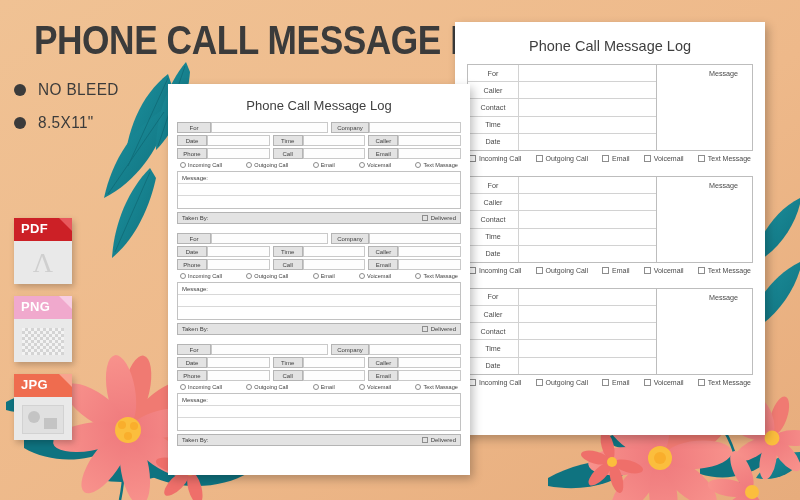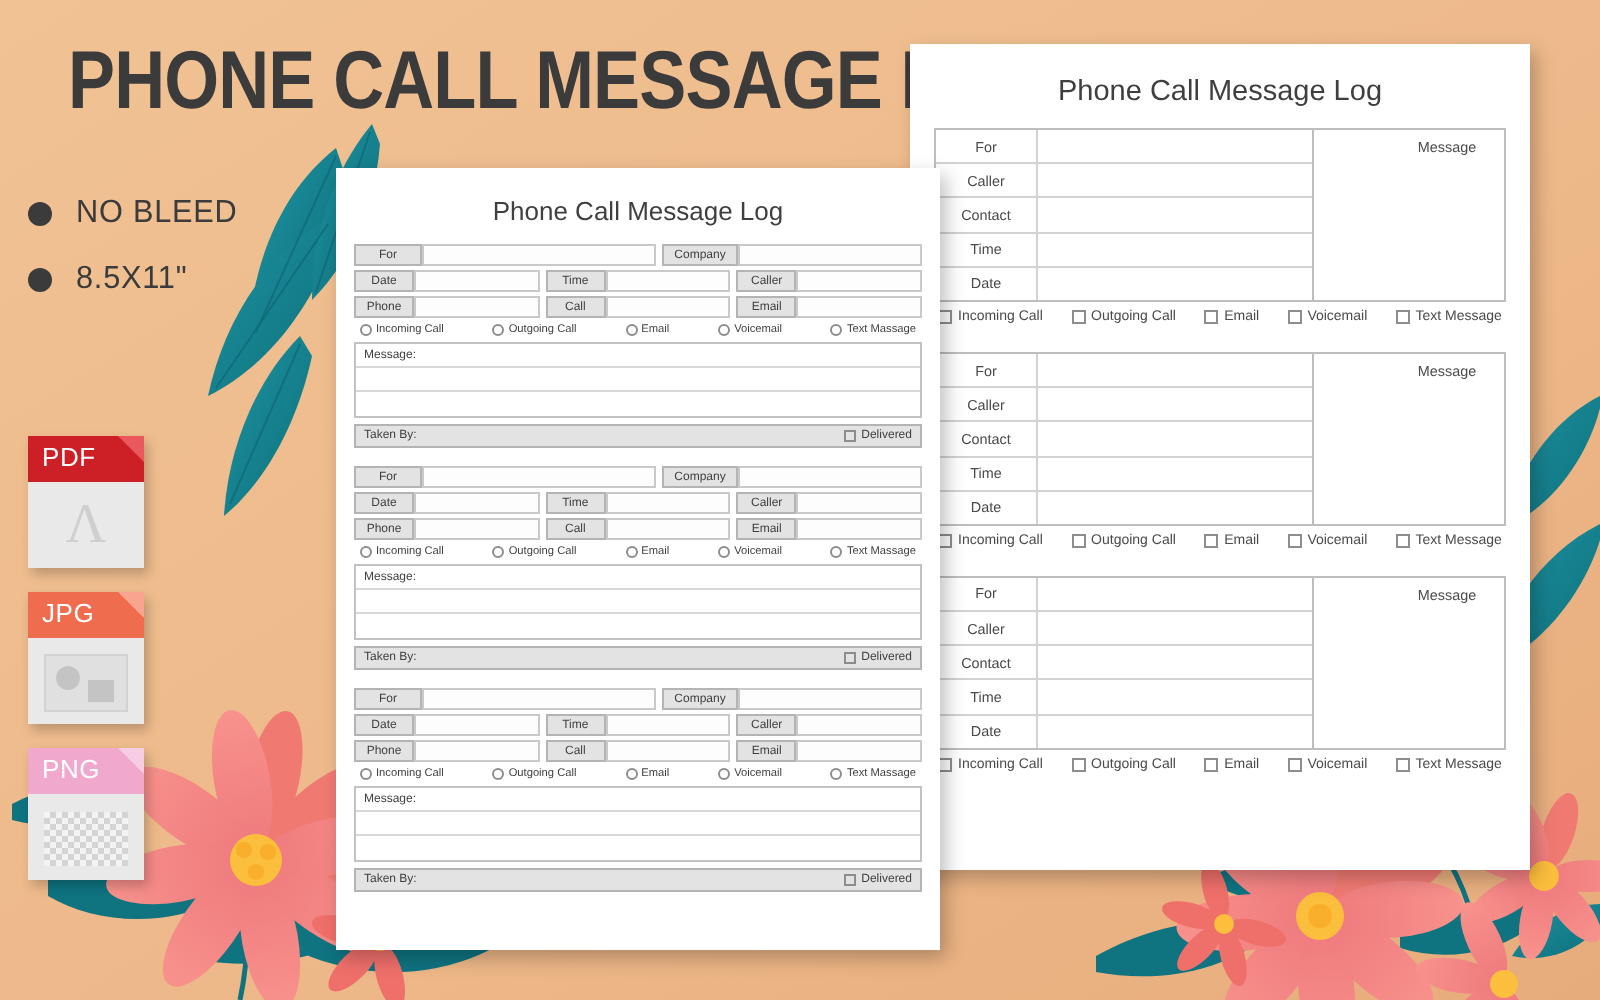--- a/index.html
+++ b/index.html
@@ -16,35 +16,35 @@
   
   .promo{position:absolute;left:0;top:0;width:460px;height:500px;}
   .promo-title{
     position:absolute;left:34px;top:18px;
     font-size:41px;line-height:44px;
     font-weight:bold;color:#3b3b3b;
     letter-spacing:-0.5px;
     transform:scaleX(0.86);transform-origin:left top;
     white-space:nowrap;
   }
-  .features{position:absolute;left:14px;top:98px;width:230px;}
+  .features{position:absolute;left:14px;top:81px;width:230px;}
   .feature{display:flex;align-items:center;margin-bottom:15px;}
   .bullet{width:12px;height:12px;border-radius:50%;background:#3b3b3b;
           margin-right:12px;flex:0 0 auto;}
   .feature-label{font-size:16px;color:#3b3b3b;letter-spacing:0.4px;
                  transform:scaleX(0.96);transform-origin:left center;white-space:nowrap;}
 
   
   .badges{position:absolute;left:14px;top:218px;}
   .badge{position:relative;width:58px;height:66px;margin-bottom:12px;
          filter:drop-shadow(2px 3px 3px rgba(0,0,0,.22));}
   .badge .sheet{position:absolute;inset:0;background:#e9e9e9;}
   .badge .band{position:absolute;left:0;top:0;width:100%;height:23px;}
   .badge .fold{position:absolute;right:0;top:0;width:13px;height:13px;}
-  .badge .label{position:absolute;left:7px;top:3px;font-size:13px;font-weight:normal;
+  .badge .label{position:absolute;left:7px;top:3px;font-size:13px;font-weight:bold;
                 color:#fff;letter-spacing:.3px;}
   .badge .art{position:absolute;left:0;top:23px;right:0;bottom:0;}
 
   .pdf .band{background:#cc2026;}
   .pdf .fold{background:#e8585c;clip-path:polygon(0 0,100% 100%,100% 0);}
   .png .band{background:#f0a9cd;}
   .png .fold{background:#f7cde3;clip-path:polygon(0 0,100% 100%,100% 0);}
   .jpg .band{background:#ef6c4f;}
   .jpg .fold{background:#f8a48f;clip-path:polygon(0 0,100% 100%,100% 0);}
 
@@ -271,42 +271,42 @@
       <div class="badge pdf">
         <div class="sheet"></div>
         <div class="band"></div>
         <div class="fold"></div>
         <div class="label">PDF</div>
         <div class="art">
           <div class="pdf-glyph">Λ</div>
         </div>
       </div>
 
+      <div class="badge png">
+        <div class="sheet"></div>
+        <div class="band"></div>
+        <div class="fold"></div>
+        <div class="label">PNG</div>
+        <div class="art">
+          <div class="png-checker"></div>
+        </div>
+      </div>
+
       <div class="badge jpg">
         <div class="sheet"></div>
         <div class="band"></div>
         <div class="fold"></div>
         <div class="label">JPG</div>
         <div class="art">
           <div class="jpg-art">
             <span class="c"></span>
             <span class="s"></span>
           </div>
         </div>
       </div>
-
-      <div class="badge png">
-        <div class="sheet"></div>
-        <div class="band"></div>
-        <div class="fold"></div>
-        <div class="label">PNG</div>
-        <div class="art">
-          <div class="png-checker"></div>
-        </div>
-      </div>
     </div>
   </div>
 
   <div class="page page-right">
     <div class="page-title">Phone Call Message Log</div>
 
     <div class="rblock">
       <div class="rgrid">
         <div class="left-col">
           <div class="row">

